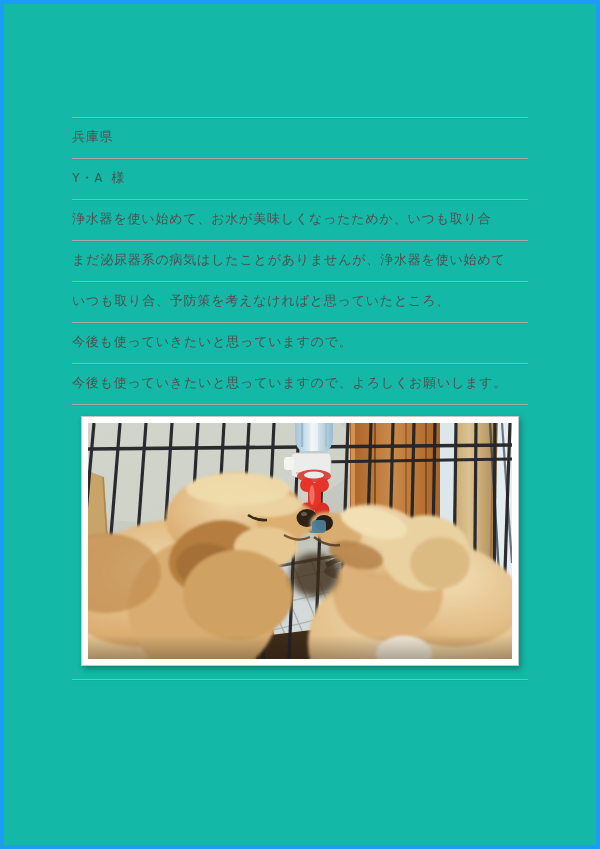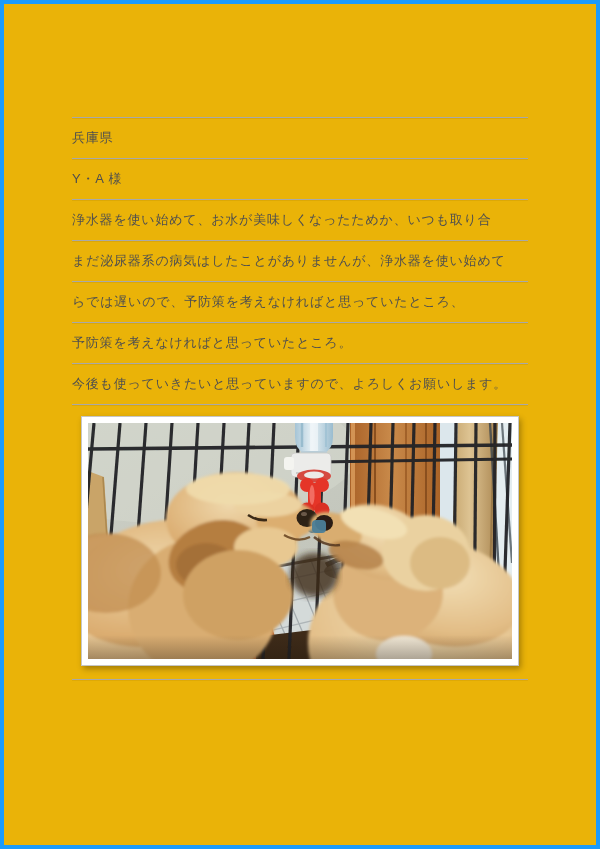--- a/index.html
+++ b/index.html
@@ -1,23 +1,23 @@
 <!DOCTYPE html>
 <html><head>
 <meta charset="utf-8">
 <style>
   html,body { margin:0; padding:0; background:#fff; }
   .page {
     position:relative;
     width:600px; height:849px;
     box-sizing:border-box;
     border:4px solid #1c9bfb;
-    background:#eab308;
+    background:#14b8a6;
     overflow:hidden;
-    font-family:Liberation Sans, sans-serif;
+    font-family:Liberation Mono, monospace;
   }
   .content { margin:0 68px; }
   .spacer-top { height:113px; }
   .row {
     box-sizing:border-box;
     height:41px;
     border-top:1px solid #a9a9a9;
     box-shadow: inset 0 1px 0 rgba(0,0,0,0.06);
     padding-top:10px;
   }
@@ -63,24 +63,24 @@
     <div class="row">
       <span>Y・A 様</span>
     </div>
     <div class="row">
       <span>浄水器を使い始めて、お水が美味しくなったためか、いつも取り合</span>
     </div>
     <div class="row">
       <span>まだ泌尿器系の病気はしたことがありませんが、浄水器を使い始めて</span>
     </div>
     <div class="row">
-      <span>らでは遅いので、予防策を考えなければと思っていたところ、</span>
-    </div>
-    <div class="row">
-      <span>予防策を考えなければと思っていたところ。</span>
+      <span>いつも取り合、予防策を考えなければと思っていたところ、</span>
+    </div>
+    <div class="row">
+      <span>今後も使っていきたいと思っていますので。</span>
     </div>
     <div class="row">
       <span>今後も使っていきたいと思っていますので、よろしくお願いします。</span>
     </div>
 
     <div class="photo-section">
       <div class="photo-frame">
 
         <svg width="424" height="236" viewBox="0 0 424 236">
           <defs>

